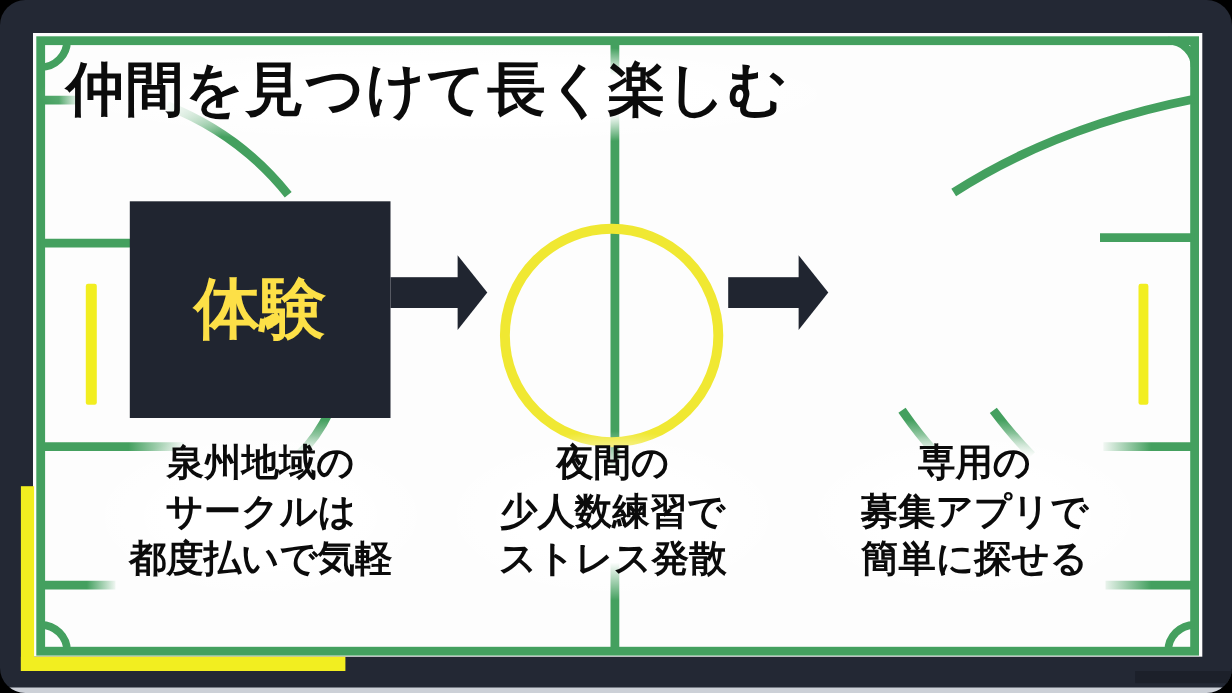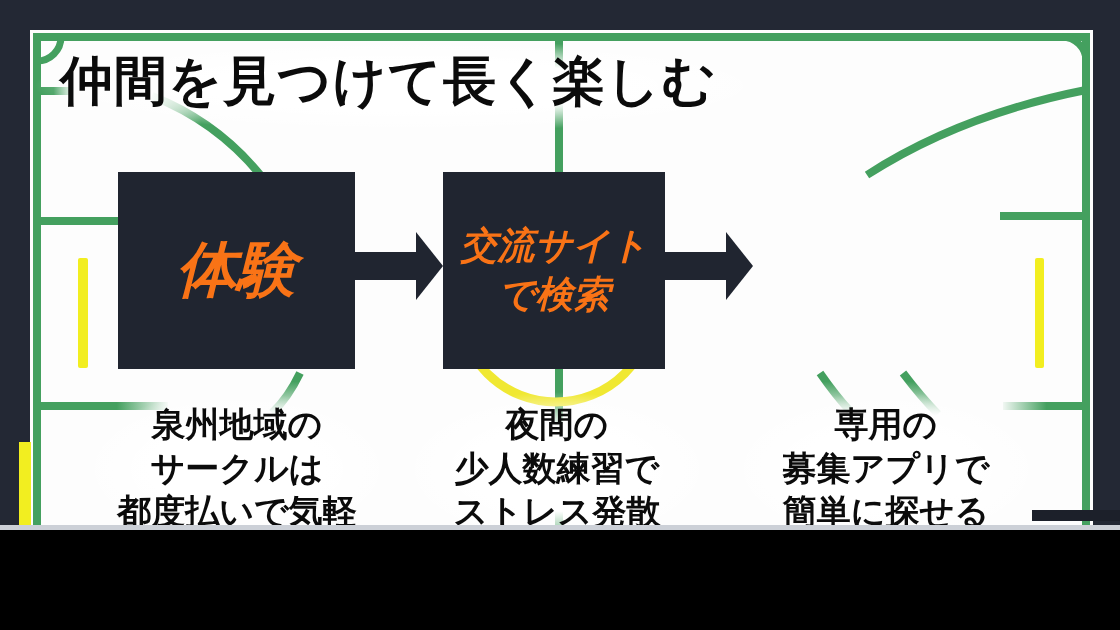--- a/index.html
+++ b/index.html
@@ -6,64 +6,65 @@
     --frame-navy:#232834;
     --box-navy:#202530;
     --court-green:#44a05f;
     --accent-yellow:#f2ee20;
     --court-white:#fdfdfd;
     --text-black:#0b0b0b;
     --strip-gray:#ccd0d7;
   }
   html,body{margin:0;padding:0;background:#000;}
   .slide{
-    position:relative;width:1120px;height:530px;overflow:hidden;
+    position:relative;width:1120px;height:630px;overflow:hidden;
     background:var(--frame-navy);
     font-family:"Liberation Sans","DejaVu Sans",sans-serif;
+    border-radius:23px;
   }
   .court-bg{
     position:absolute;left:30px;top:30px;width:1063px;height:567px;
     background:var(--court-white);
   }
   .court-lines{position:absolute;left:0;top:0;width:1120px;height:630px;}
   .halo{position:absolute;pointer-events:none;
     background:radial-gradient(ellipse closest-side,#ffffff 55%,rgba(255,255,255,0) 100%);}
   .halo-title{left:35px;top:40px;width:750px;height:92px;}
   .halo-c1{left:77px;top:392px;width:320px;height:154px;}
   .halo-c2{left:397px;top:392px;width:320px;height:154px;}
   .halo-c3{left:726px;top:392px;width:320px;height:154px;}
   .title{
     position:absolute;left:60px;top:46px;margin:0;
     font-size:53px;font-weight:800;color:var(--text-black);
     letter-spacing:1px;white-space:nowrap;
   }
   .step-box{
-    position:absolute;top:172px;height:197px;
-    background:var(--box-navy);color:#f97316;
+    position:absolute;top:183px;height:197px;
+    background:var(--box-navy);color:#fde047;
     display:flex;align-items:center;justify-content:center;text-align:center;
-    font-weight:800;white-space:pre-line;font-style:italic;
+    font-weight:800;white-space:pre-line;
   }
   .step-1{left:118px;width:237px;font-size:60px;}
   .step-2{left:443px;width:222px;font-size:37px;line-height:1.3;}
   .step-3{left:768px;width:232px;font-size:37px;line-height:1.3;}
   .arrow{position:absolute;top:232px;height:68px;}
   .arrow-1{left:355px;width:88px;}
   .arrow-2{left:662px;width:91px;}
   .arrow .arrow-shaft{position:absolute;left:0;top:20px;height:28px;background:var(--box-navy);}
   .arrow-1 .arrow-shaft{width:64px;}
   .arrow-2 .arrow-shaft{width:67px;}
   .arrow .arrow-head{position:absolute;top:0;width:0;height:0;
     border-top:34px solid transparent;border-bottom:34px solid transparent;
     border-left:27px solid var(--box-navy);}
   .arrow-1 .arrow-head{left:61px;}
   .arrow-2 .arrow-head{left:64px;}
   .caption{
     position:absolute;top:403px;width:320px;
     font-size:34px;font-weight:800;line-height:1.28;color:var(--text-black);
-    text-align:center;white-space:pre-line;
+    text-align:center;white-space:pre-line;font-family:Liberation Mono, monospace;
   }
   .caption-1{left:77px;}
   .caption-2{left:397px;}
   .caption-3{left:726px;}
   .watermark-box{position:absolute;right:0;bottom:9px;width:88px;height:11px;background:#1c202a;}
   .bottom-strip{position:absolute;left:0;bottom:0;width:1120px;height:5px;background:var(--strip-gray);}
 </style>
 </head>
 <body>
 
@@ -136,22 +137,20 @@
 
   <h1 class="title">仲間を見つけて長く楽しむ</h1>
 
   <div class="step-box step-1">体験</div>
 
   <div class="arrow arrow-1">
     <span class="arrow-shaft"></span>
     <span class="arrow-head"></span>
   </div>
 
-  <div class="step-box step-2">交流サイト
-で検索</div>
 
   <div class="arrow arrow-2">
     <span class="arrow-shaft"></span>
     <span class="arrow-head"></span>
   </div>
 
 
   <div class="caption caption-1">泉州地域の
 サークルは
 都度払いで気軽</div>

